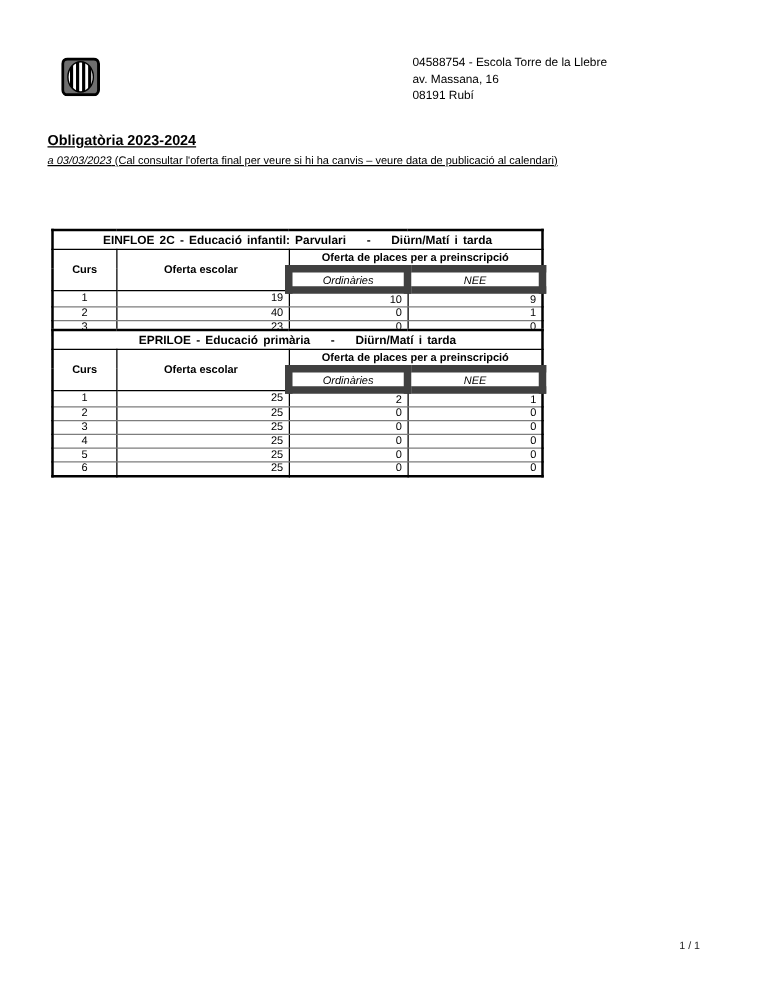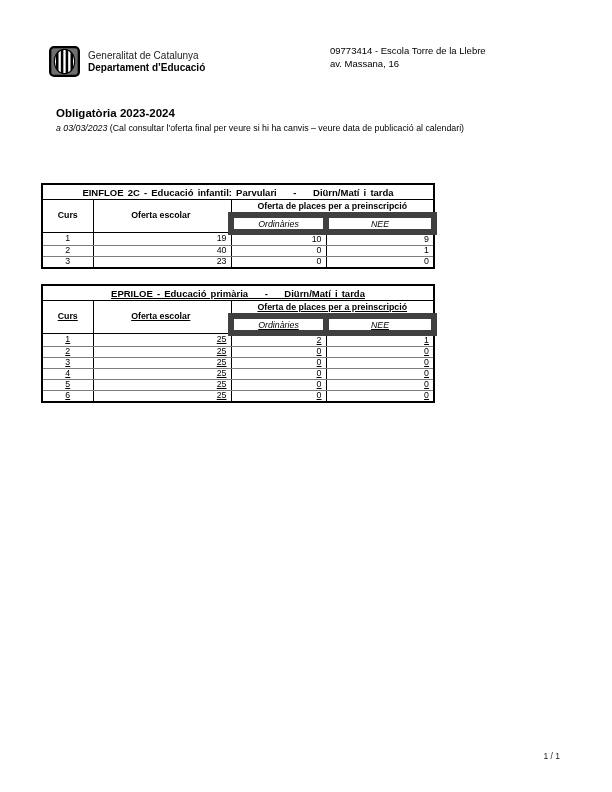--- a/index.html
+++ b/index.html
@@ -15,36 +15,36 @@
 
   
   .logo-shield{position:absolute;left:49px;top:46px;}
   .logo-text{position:absolute;left:88px;top:50px;line-height:11.5px;}
   .logo-line1{font-size:10px;color:#222;}
   .logo-line2{font-size:10px;font-weight:bold;}
 
   .school-block{position:absolute;left:330px;top:44px;font-size:9.5px;line-height:13px;}
 
   
-  .title-block{position:absolute;left:56px;top:106px;}
+  .title-block{position:absolute;left:38px;top:106px;text-decoration:underline;}
   .title-line{font-size:11.5px;font-weight:bold;line-height:14.5px;}
   .note-line{font-size:8.8px;margin-top:2px;}
   .note-date{font-style:italic;margin-top:40px;}
 
   
   table.offer-table{
     position:absolute;left:41px;
     width:392px;
     border-collapse:collapse;
     table-layout:fixed;
     border:2px solid #000;
     background:#fff;
   }
   .t1{top:183px;border-radius:18px;}
-  .t2{top:284px;text-decoration:underline;}
+  .t2{top:263px;}
   col.c-curs{width:51px;}
   col.c-oferta{width:138px;}
   col.c-ord{width:95px;}
   col.c-nee{width:108px;}
 
   .offer-table th,.offer-table td{padding:0;margin:0;}
 
   tr.row-title th{
     height:14px;font-size:9.5px;font-weight:bold;text-align:center;
     border:1.6px solid #000;white-space:pre;word-spacing:1.5px;line-height:13px;
@@ -83,28 +83,25 @@
       <rect x="1.2" y="1.2" width="29.6" height="29.6" rx="4" fill="#6e6e6e" stroke="#000" stroke-width="2.4"></rect>
       <ellipse cx="16" cy="16" rx="10.5" ry="12.5" fill="#ffffff" stroke="#000" stroke-width="1.2"></ellipse>
       <g clip-path="url(#ovalClip)" stroke="#000" stroke-width="2.6">
         <line x1="8.5" y1="2" x2="8.5" y2="30"></line>
         <line x1="13.5" y1="2" x2="13.5" y2="30"></line>
         <line x1="18.5" y1="2" x2="18.5" y2="30"></line>
         <line x1="23.5" y1="2" x2="23.5" y2="30"></line>
       </g>
     </svg>
   </div>
-  <div class="logo-text">
-    <div class="logo-line1">Generalitat de Catalunya</div>
-    <div class="logo-line2">Departament d’Educació</div>
-  </div>
 
   <div class="school-block">
-    <div>09773414 - Escola Torre de la Llebre</div>
+    <div>04588754 - Escola Torre de la Llebre</div>
     <div>av. Massana, 16</div>
+    <div>08191 Rubí</div>
   </div>
 
   <div class="title-block">
     <div class="title-line">Obligatòria 2023-2024</div>
     <div class="note-line"><span class="note-date">a 03/03/2023</span><span> (Cal consultar l'oferta final per veure si hi ha canvis – veure data de publicació al calendari)</span></div>
   </div>
 
   <table class="offer-table t1">
     <colgroup>
         <col class="c-curs">

